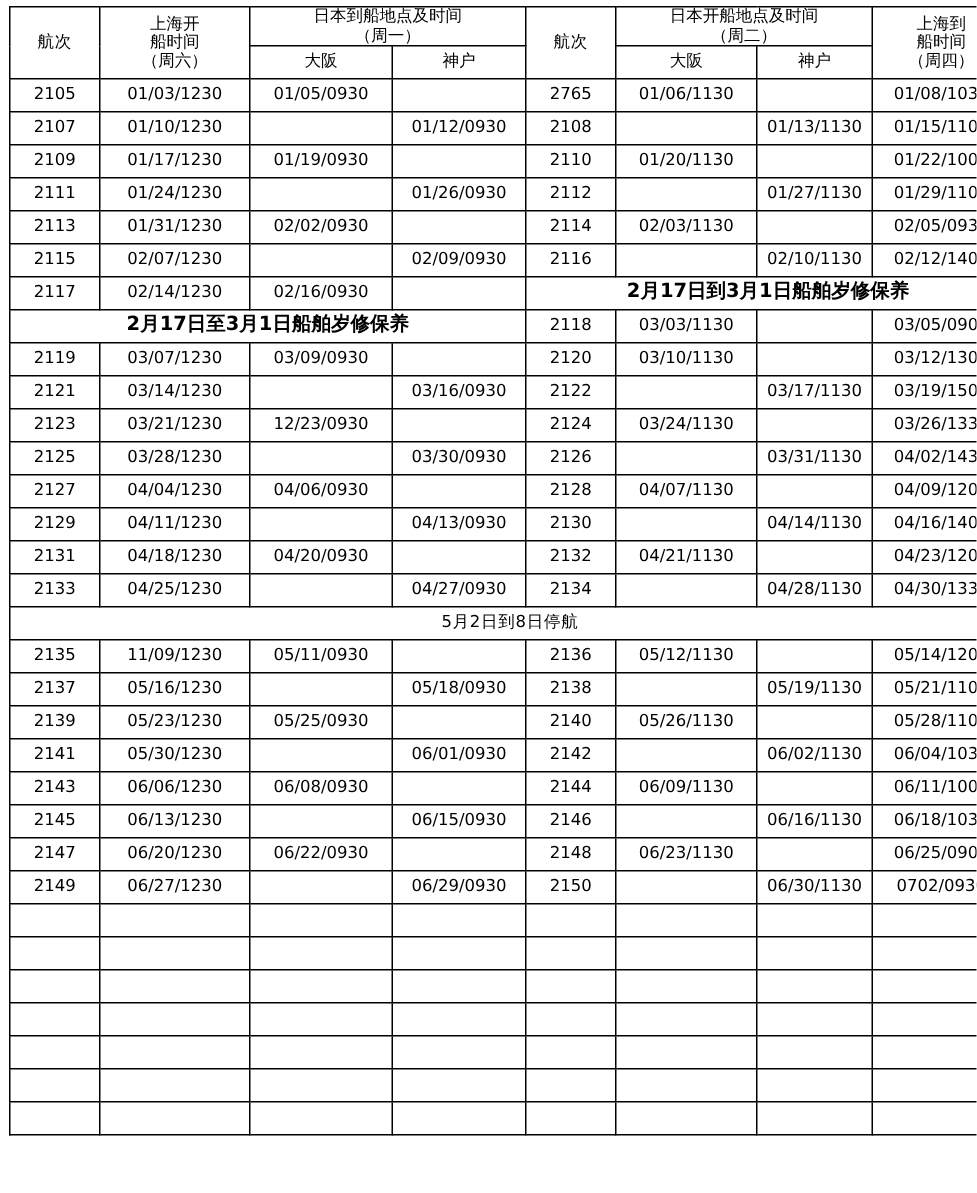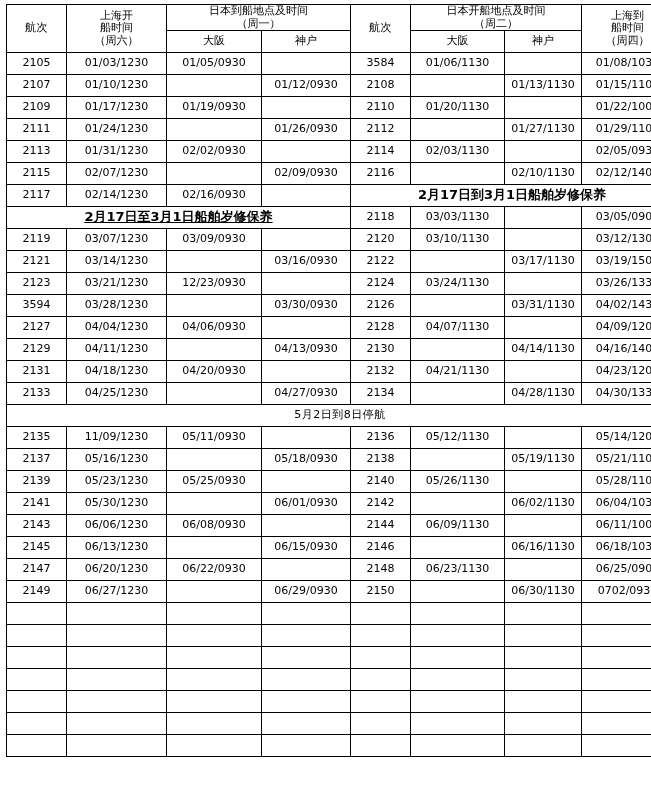--- a/index.html
+++ b/index.html
@@ -116,21 +116,21 @@
         <th class="hdr-sub">大阪</th>
         <th class="hdr-sub">神户</th>
       </tr>
     </thead>
     <tbody id="tbody">
         <tr>
           <td class="voy">2105</td>
           <td class="cell-date">01/03/1230</td>
           <td class="cell-date">01/05/0930</td>
           <td class="cell-date"></td>
-          <td class="voy">3584</td>
+          <td class="voy">2765</td>
           <td class="cell-date">01/06/1130</td>
           <td class="cell-date"></td>
           <td class="cell-date">01/08/1030</td>
         </tr>
         <tr>
           <td class="voy">2107</td>
           <td class="cell-date">01/10/1230</td>
           <td class="cell-date"></td>
           <td class="cell-date">01/12/0930</td>
           <td class="voy">2108</td>
@@ -179,21 +179,21 @@
           <td class="cell-date">02/12/1400</td>
         </tr>
         <tr>
           <td class="voy">2117</td>
           <td class="cell-date">02/14/1230</td>
           <td class="cell-date">02/16/0930</td>
           <td class="cell-date"></td>
           <td colspan="4" style="font-size: 13px; font-weight: bold;">2月17日到3月1日船舶岁修保养</td>
         </tr>
         <tr>
-          <td colspan="4" style="font-size: 13px; font-weight: bold; text-decoration: underline;">2月17日至3月1日船舶岁修保养</td>
+          <td colspan="4" style="font-size: 13px; font-weight: bold;">2月17日至3月1日船舶岁修保养</td>
           <td class="voy">2118</td>
           <td class="cell-date">03/03/1130</td>
           <td class="cell-date"></td>
           <td class="cell-date">03/05/0900</td>
         </tr>
         <tr>
           <td class="voy">2119</td>
           <td class="cell-date">03/07/1230</td>
           <td class="cell-date">03/09/0930</td>
           <td class="cell-date"></td>
@@ -216,21 +216,21 @@
           <td class="voy">2123</td>
           <td class="cell-date">03/21/1230</td>
           <td class="cell-date">12/23/0930</td>
           <td class="cell-date"></td>
           <td class="voy">2124</td>
           <td class="cell-date">03/24/1130</td>
           <td class="cell-date"></td>
           <td class="cell-date">03/26/1330</td>
         </tr>
         <tr>
-          <td class="voy">3594</td>
+          <td class="voy">2125</td>
           <td class="cell-date">03/28/1230</td>
           <td class="cell-date"></td>
           <td class="cell-date">03/30/0930</td>
           <td class="voy">2126</td>
           <td class="cell-date"></td>
           <td class="cell-date">03/31/1130</td>
           <td class="cell-date">04/02/1430</td>
         </tr>
         <tr>
           <td class="voy">2127</td>

